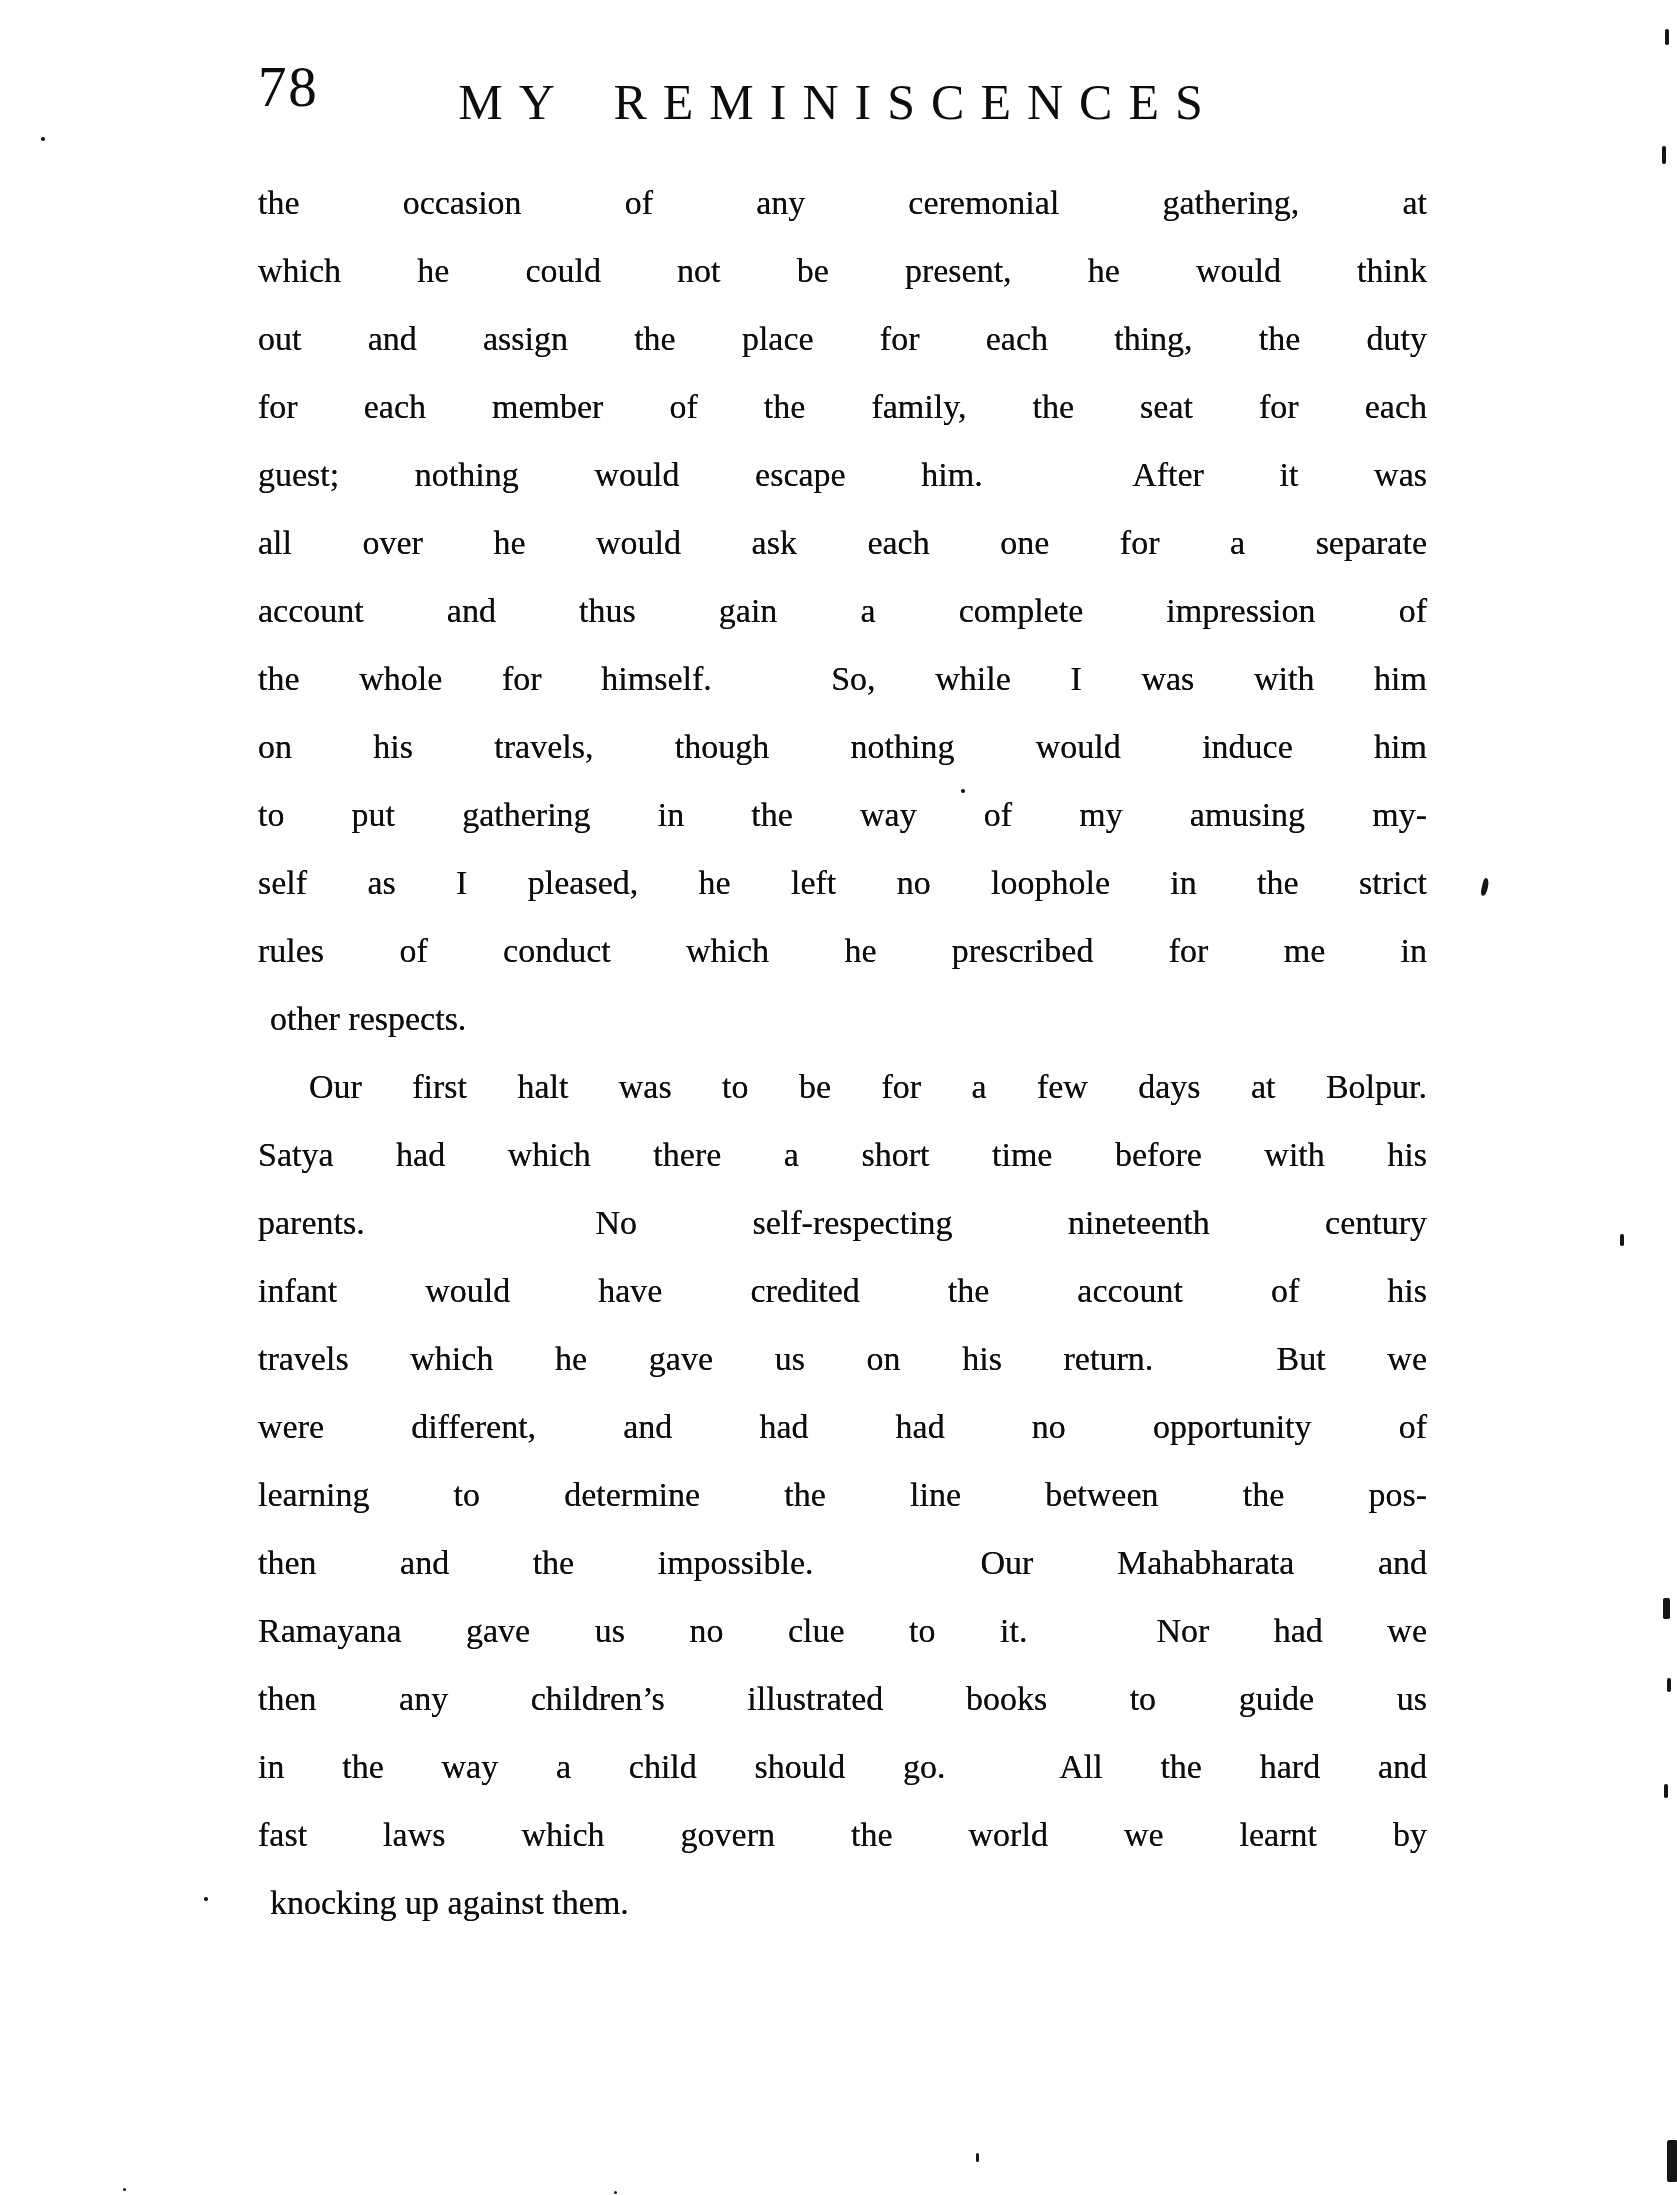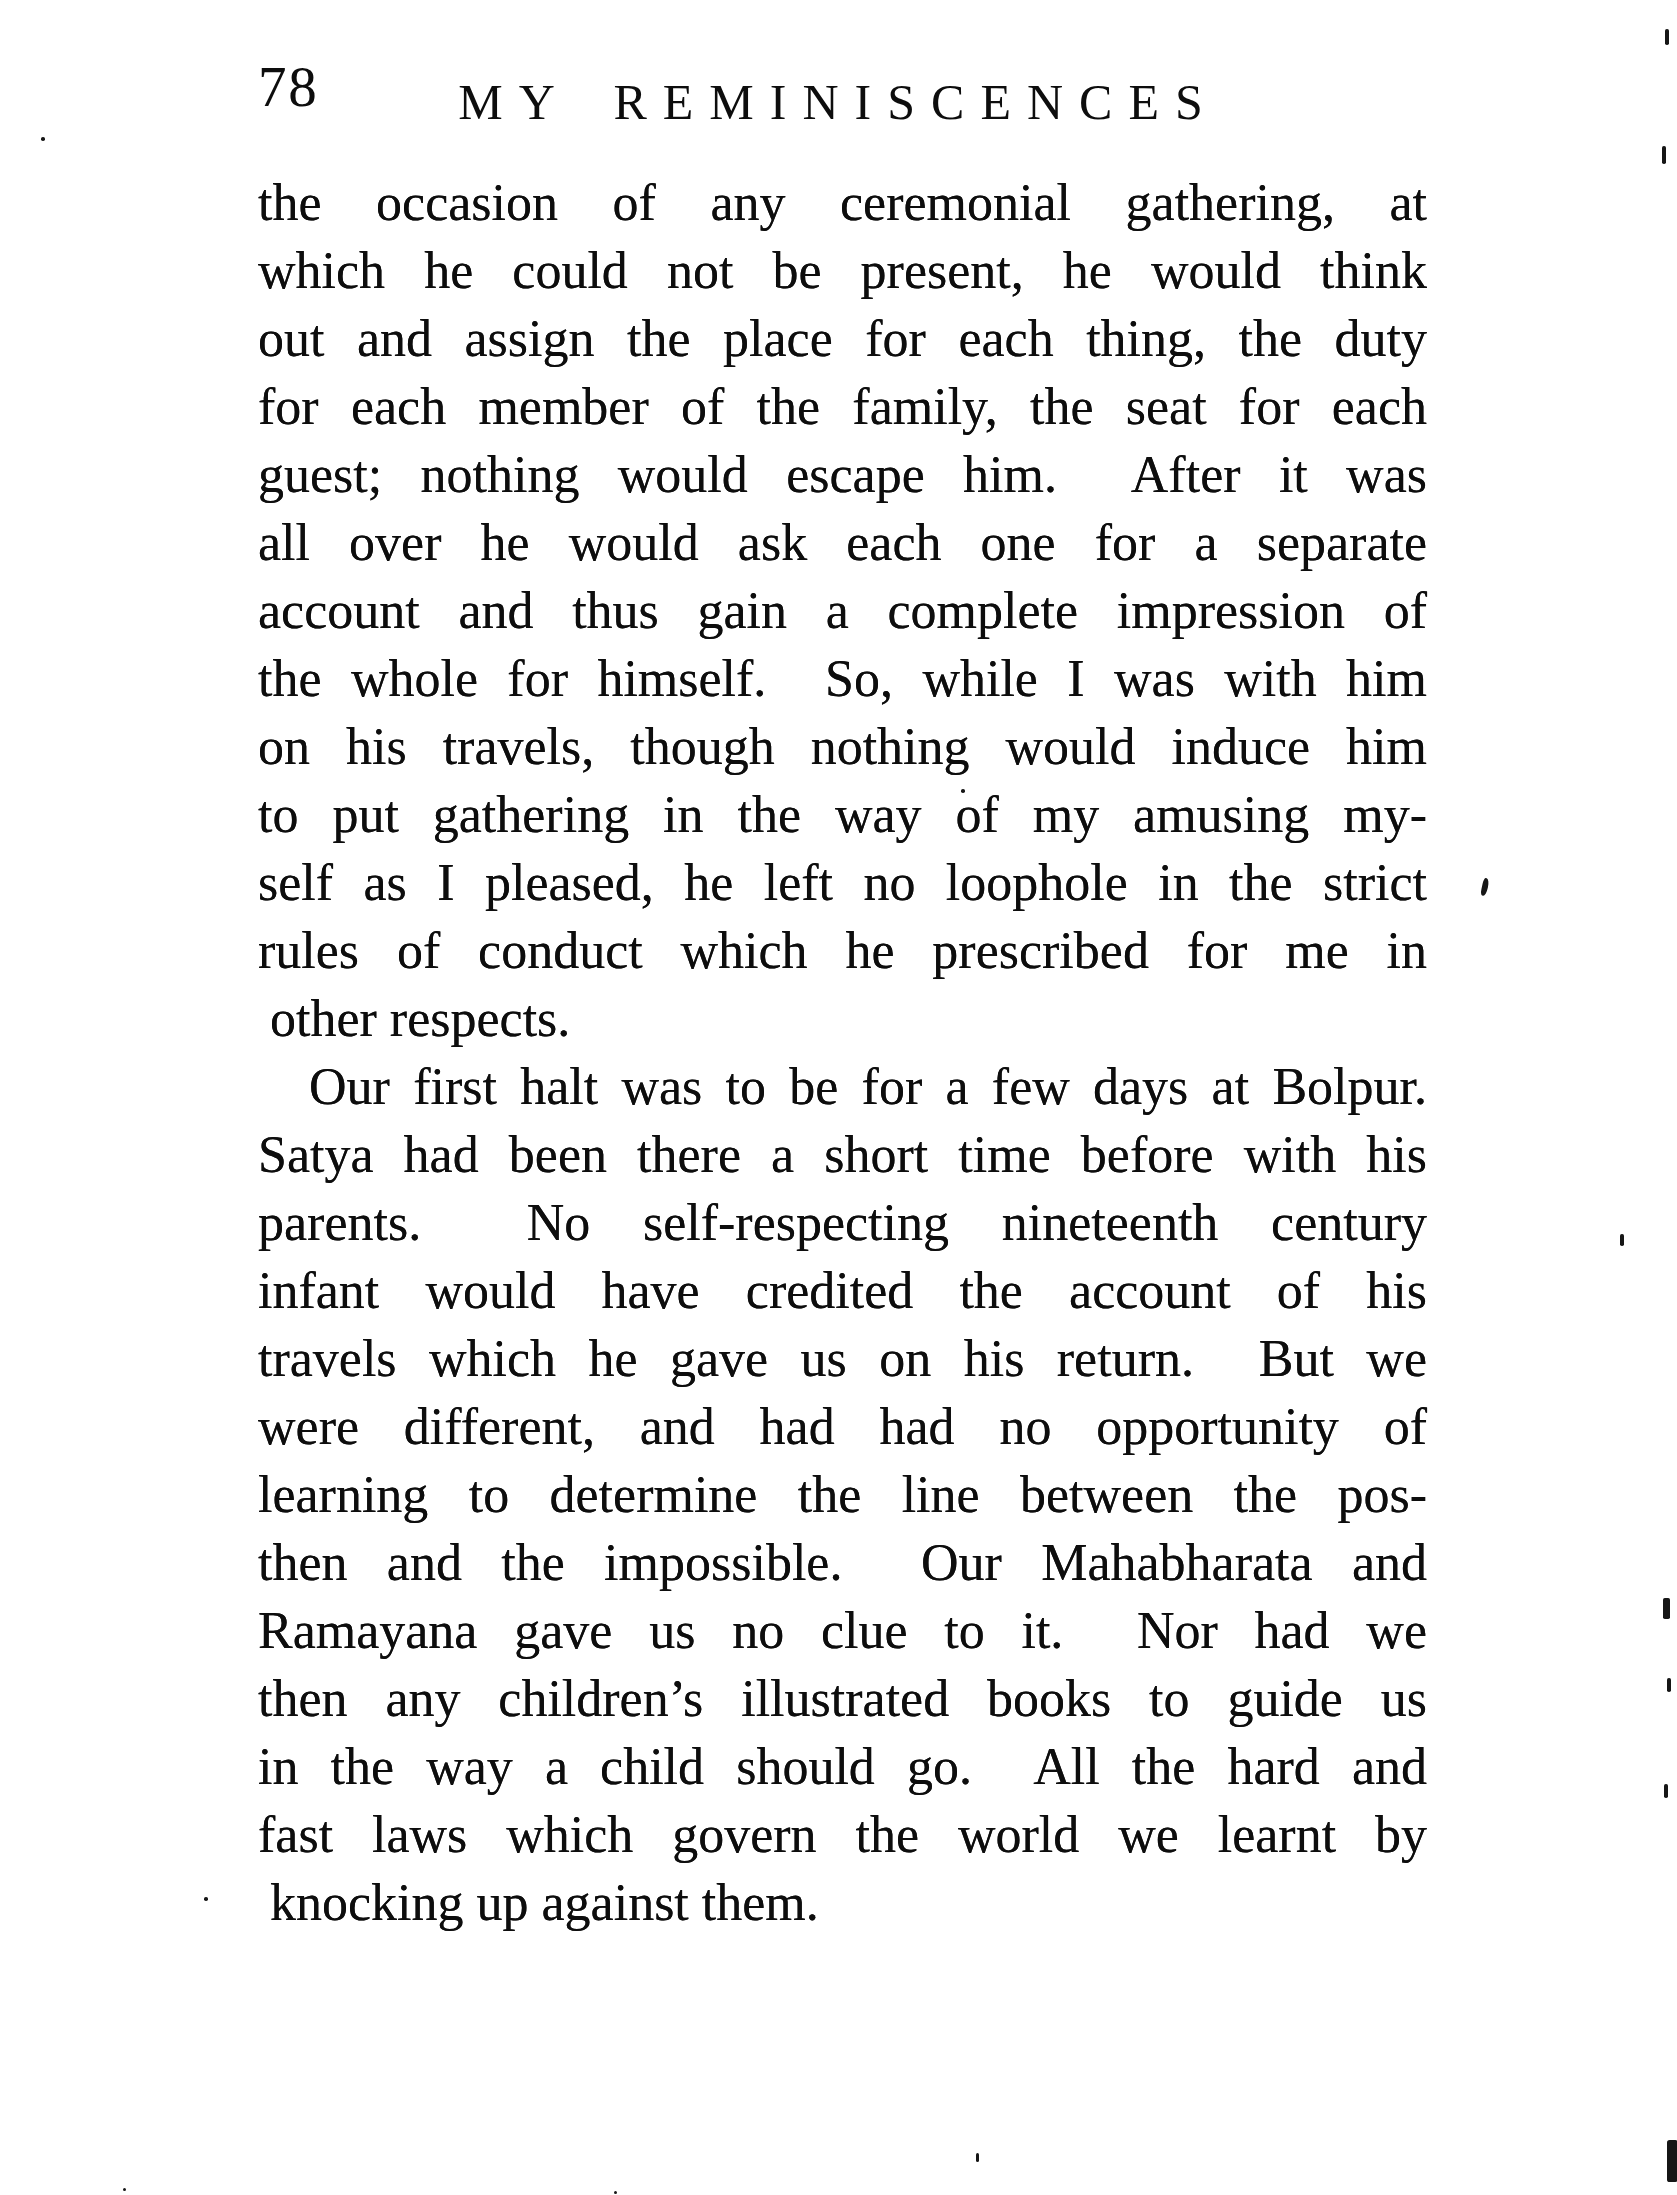--- a/index.html
+++ b/index.html
@@ -43,21 +43,21 @@
     word-spacing: 16px;
     white-space: nowrap;
     margin-top: 20px;
   }
   
   .body-text {
     position: absolute;
     left: 258px;
     top: 169px;
     width: 1169px;
-    font-size: 52px;
+    font-size: 34px;
     text-shadow: 0 0 0.5px rgba(10,10,10,0.85);
   }
   .para { margin: 0; padding: 0; }
   .line {
     height: 68px;
     line-height: 68px;
     white-space: pre-wrap;
     text-align: justify;
     text-align-last: justify;
   }
@@ -112,21 +112,21 @@
       <div class="line">the whole for himself.  So, while I was with him</div>
       <div class="line">on his travels, though nothing would induce him</div>
       <div class="line">to put gathering in the way of my amusing my-</div>
       <div class="line">self as I pleased, he left no loophole in the strict</div>
       <div class="line">rules of conduct which he prescribed for me in</div>
       <div class="line line--end">other respects.</div>
     </div>
 
     <div class="para">
       <div class="line line--indent">Our first halt was to be for a few days at Bolpur.</div>
-      <div class="line">Satya had been there a short time before with his</div>
+      <div class="line">Satya had which there a short time before with his</div>
       <div class="line">parents.  No self-respecting nineteenth century</div>
       <div class="line">infant would have credited the account of his</div>
       <div class="line">travels which he gave us on his return.  But we</div>
       <div class="line">were different, and had had no opportunity of</div>
       <div class="line">learning to determine the line between the pos-</div>
       <div class="line">then and the impossible.  Our Mahabharata and</div>
       <div class="line">Ramayana gave us no clue to it.  Nor had we</div>
       <div class="line">then any children’s illustrated books to guide us</div>
       <div class="line">in the way a child should go.  All the hard and</div>
       <div class="line">fast laws which govern the world we learnt by</div>

